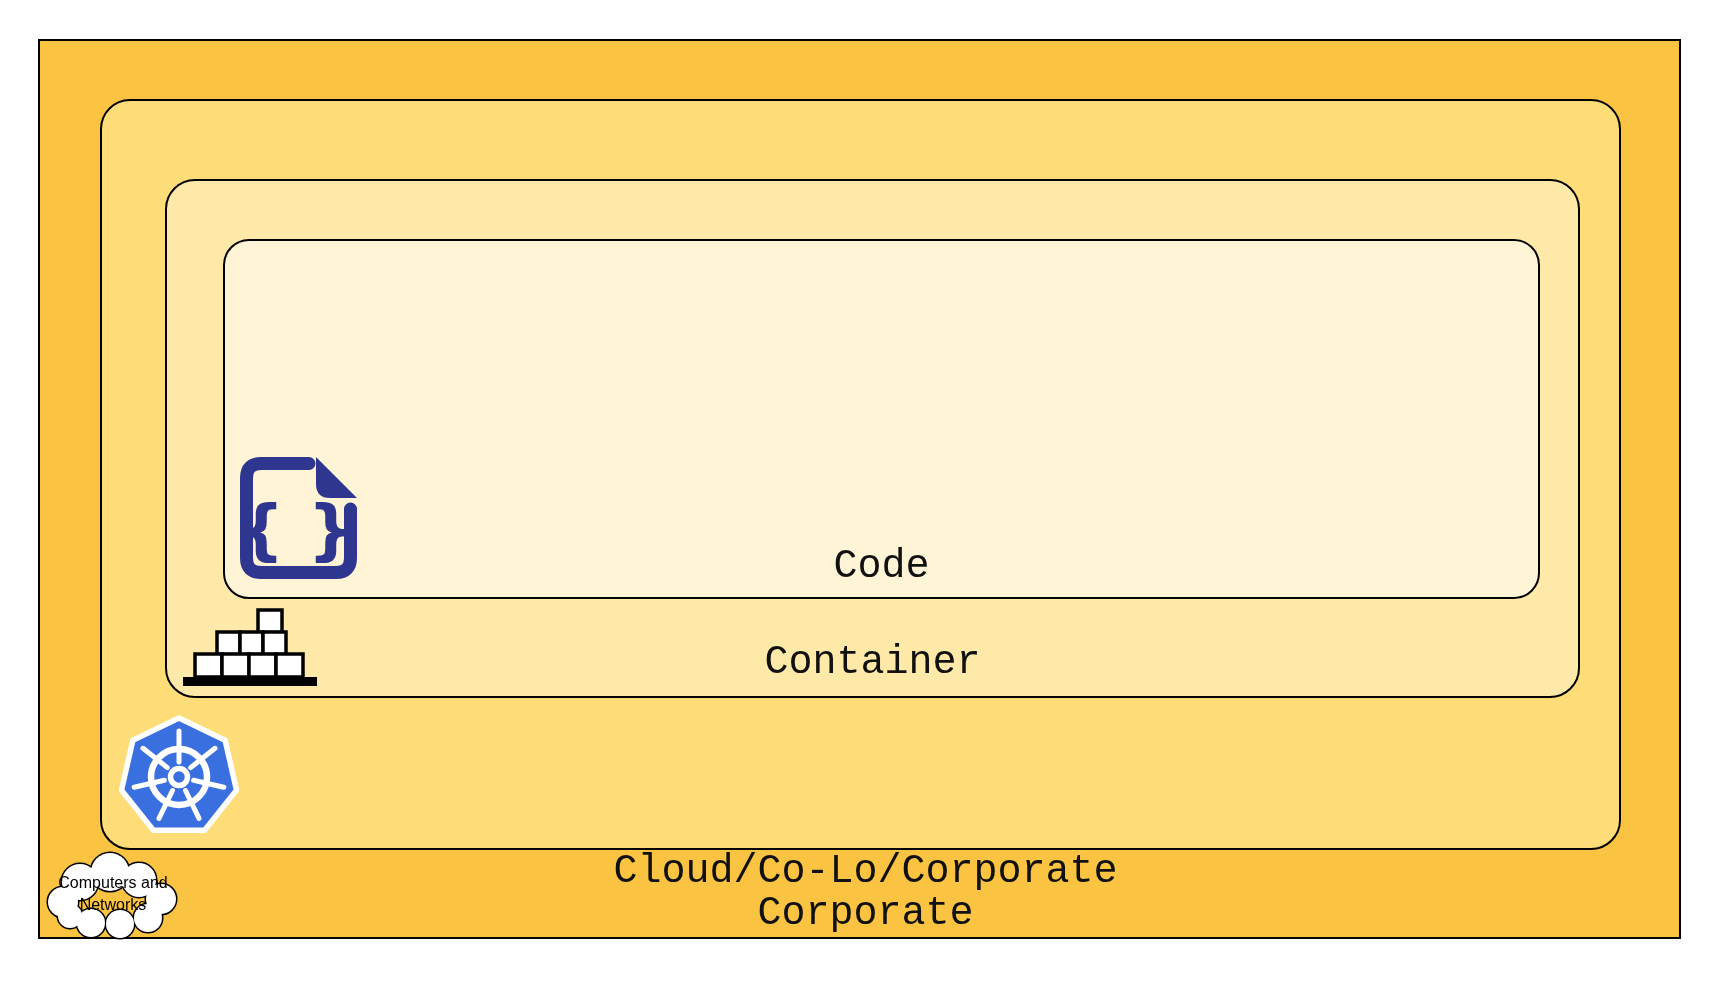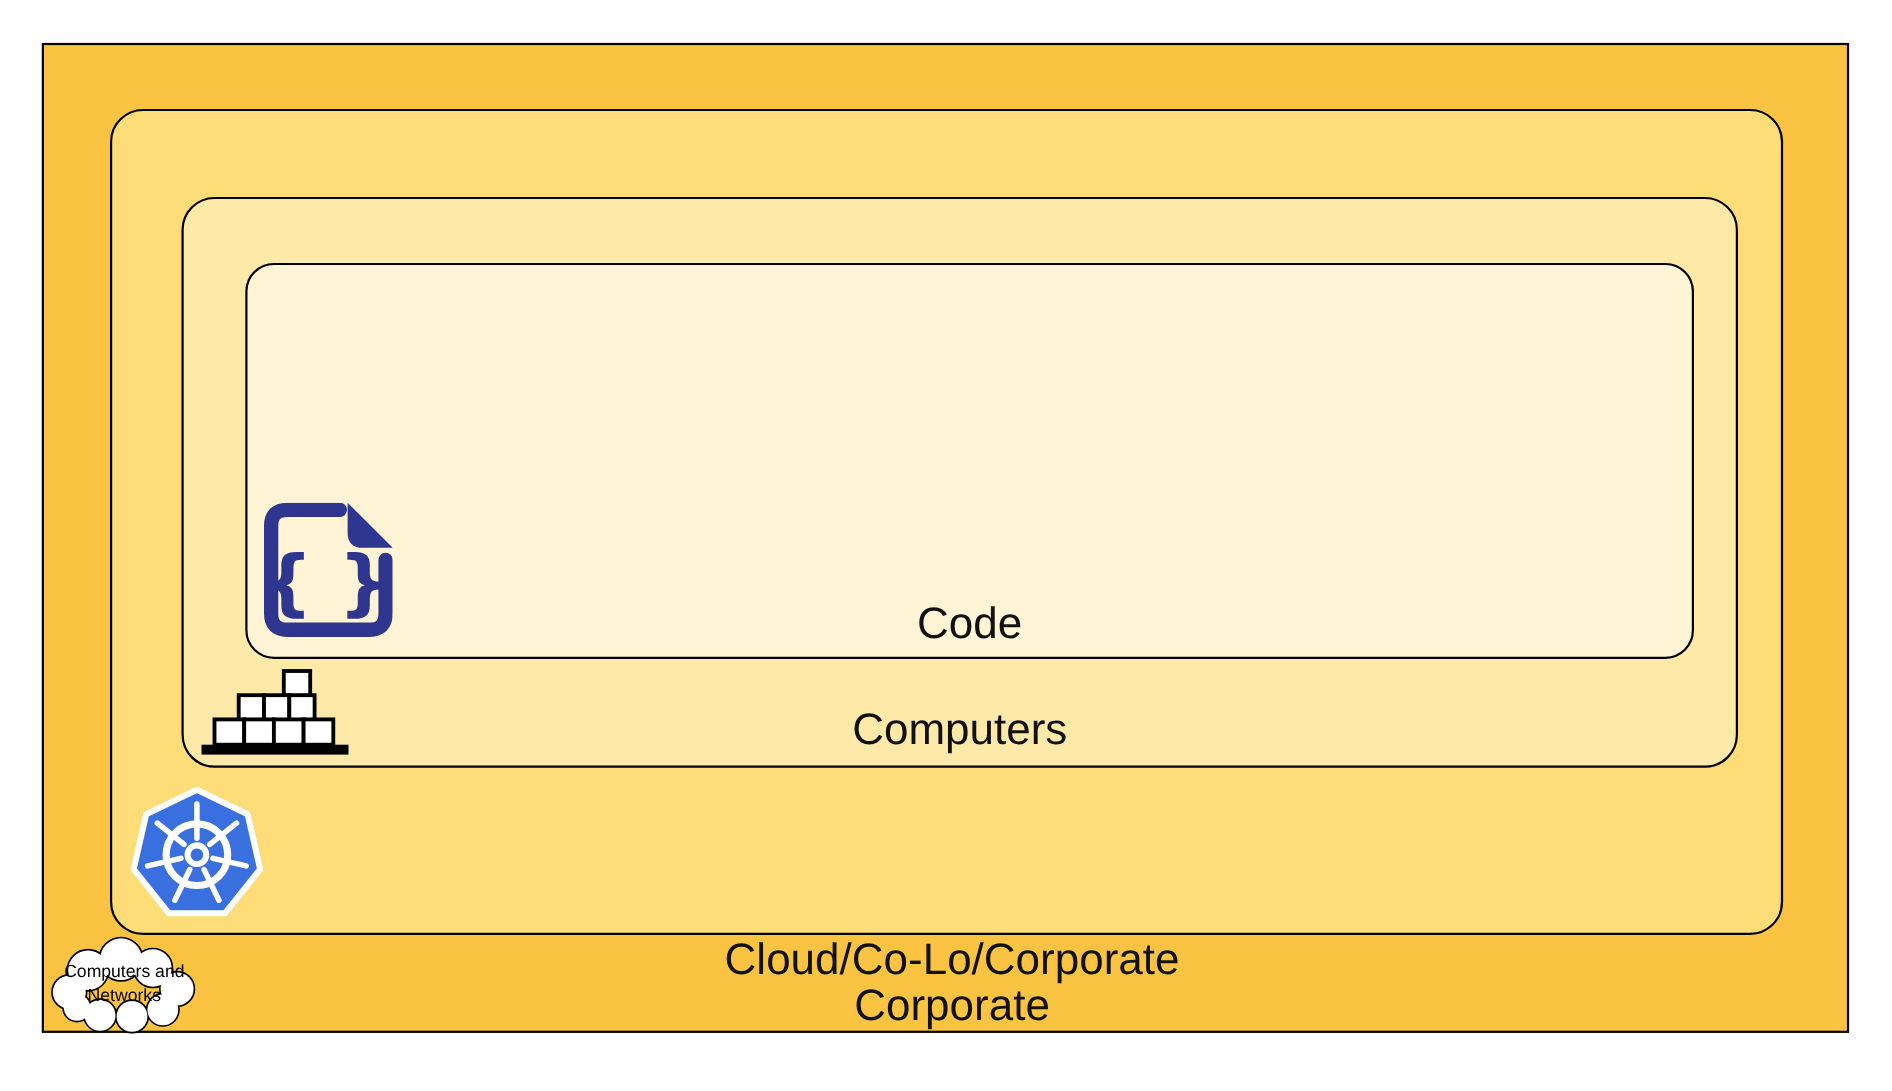--- a/index.html
+++ b/index.html
@@ -20,20 +20,21 @@
   }
   .layer{position:absolute;box-sizing:border-box;border:2.5px solid var(--border_color);}
   .layer-datacenter{left:38px;top:39px;width:1643px;height:900px;border-radius:0;background:var(--datacenter_fill);}
   .layer-cluster{left:60px;top:58px;width:1521px;height:751px;border-radius:30px;background:var(--cluster_fill);}
   .layer-container{left:63px;top:78px;width:1415px;height:519px;border-radius:30px;background:var(--container_fill);}
   .layer-code{left:56px;top:58px;width:1317px;height:360px;border-radius:26px;background:var(--code_fill);}
   .band-label{
     position:absolute;left:0;right:0;text-align:center;
     font-size:40px;color:var(--label_color);line-height:1.05;
     white-space:nowrap;
+    font-family:Liberation Mono, monospace;
   }
   .label-code{bottom:9px;}
   .label-container{bottom:12px;}
   .label-cluster{bottom:8px;}
   .label-datacenter{bottom:2px;white-space:normal;margin-left:12px;}
   .icon{position:absolute;}
   .icon-codefile{left:15px;top:216px;width:117px;height:122px;}
   .icon-bricks{left:16px;top:427px;width:134px;height:80px;}
   .icon-k8s{left:11px;top:609px;width:132px;height:135px;}
   .icon-cloud{left:2px;top:810px;width:142px;height:92px;}
@@ -67,21 +68,21 @@
             <rect x="34" y="24" width="23" height="22.5"></rect>
             <rect x="57" y="24" width="23" height="22.5"></rect>
             <rect x="80" y="24" width="23" height="22.5"></rect>
             <rect x="12" y="46" width="27" height="23"></rect>
             <rect x="39" y="46" width="27" height="23"></rect>
             <rect x="66" y="46" width="27" height="23"></rect>
             <rect x="93" y="46" width="27" height="23"></rect>
           </g>
           <rect x="0" y="69" width="134" height="9" fill="var(--border_color)"></rect>
         </svg>
-        <div class="band-label label-container">Computers</div>
+        <div class="band-label label-container">Container</div>
       </div>
 
       <svg class="icon icon-k8s" viewBox="0 0 132 135">
         <polygon points="66,8 112.1,30.2 123.5,80.1 91.6,120.2 40.4,120.2 8.5,80.1 19.9,30.2" fill="var(--kubernetes_blue)" stroke="var(--icon_white)" stroke-width="5.5" stroke-linejoin="round"></polygon>
         <g stroke="var(--icon_white)" stroke-width="5" stroke-linecap="round">
           <line x1="66" y1="52" x2="66" y2="21"></line>
           <line x1="77.7" y1="57.6" x2="102" y2="38.3"></line>
           <line x1="80.6" y1="70.3" x2="110.8" y2="77.2"></line>
           <line x1="72.5" y1="80.5" x2="86" y2="108.4"></line>
           <line x1="59.5" y1="80.5" x2="46" y2="108.4"></line>

